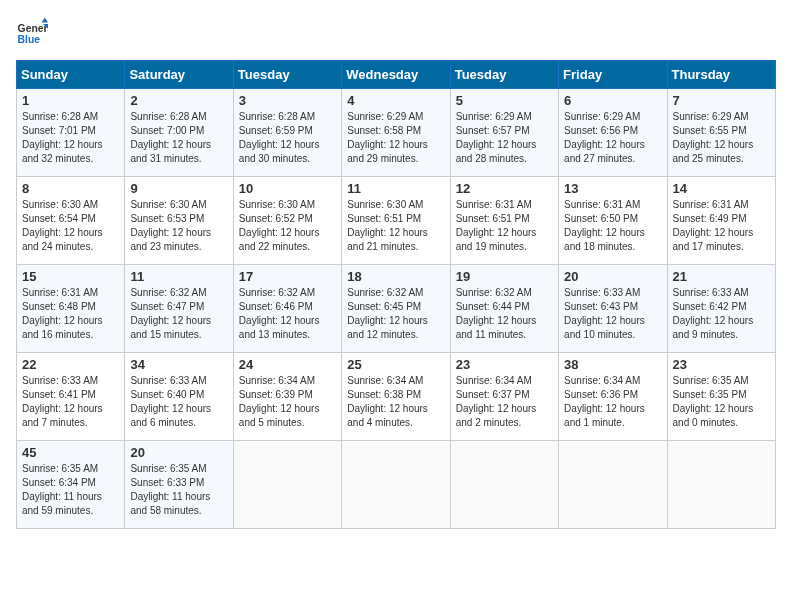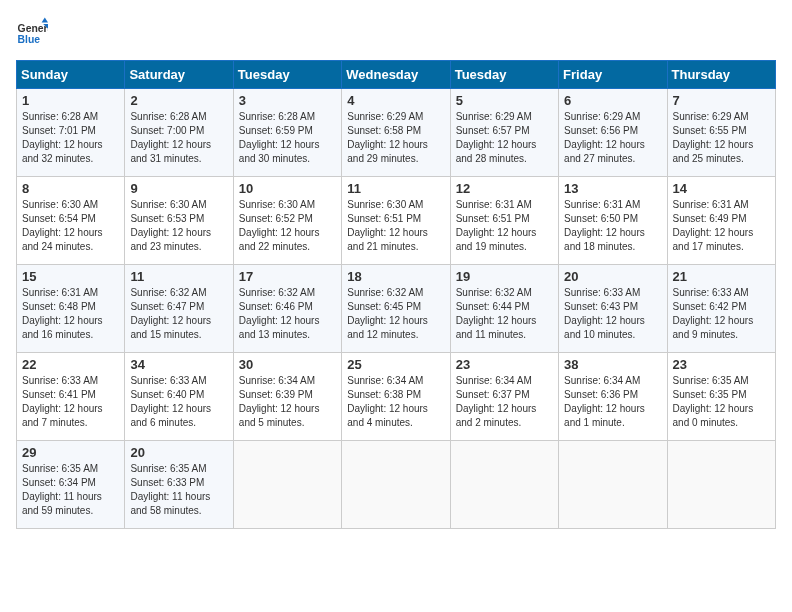--- a/index.html
+++ b/index.html
@@ -274,21 +274,21 @@
 and 7 minutes.</div>
         </td>
         <td>
           <span class="day-num">34</span>
           <div class="cell-text" style="white-space: pre-line;">Sunrise: 6:33 AM
 Sunset: 6:40 PM
 Daylight: 12 hours
 and 6 minutes.</div>
         </td>
         <td>
-          <span class="day-num">30</span>
+          <span class="day-num">24</span>
           <div class="cell-text" style="white-space: pre-line;">Sunrise: 6:34 AM
 Sunset: 6:39 PM
 Daylight: 12 hours
 and 5 minutes.</div>
         </td>
         <td>
           <span class="day-num">25</span>
           <div class="cell-text" style="white-space: pre-line;">Sunrise: 6:34 AM
 Sunset: 6:38 PM
 Daylight: 12 hours
@@ -311,21 +311,21 @@
         <td>
           <span class="day-num">23</span>
           <div class="cell-text" style="white-space: pre-line;">Sunrise: 6:35 AM
 Sunset: 6:35 PM
 Daylight: 12 hours
 and 0 minutes.</div>
         </td>
       </tr>
       <tr>
         <td>
-          <span class="day-num">29</span>
+          <span class="day-num">45</span>
           <div class="cell-text" style="white-space: pre-line;">Sunrise: 6:35 AM
 Sunset: 6:34 PM
 Daylight: 11 hours
 and 59 minutes.</div>
         </td>
         <td>
           <span class="day-num">20</span>
           <div class="cell-text" style="white-space: pre-line;">Sunrise: 6:35 AM
 Sunset: 6:33 PM
 Daylight: 11 hours

